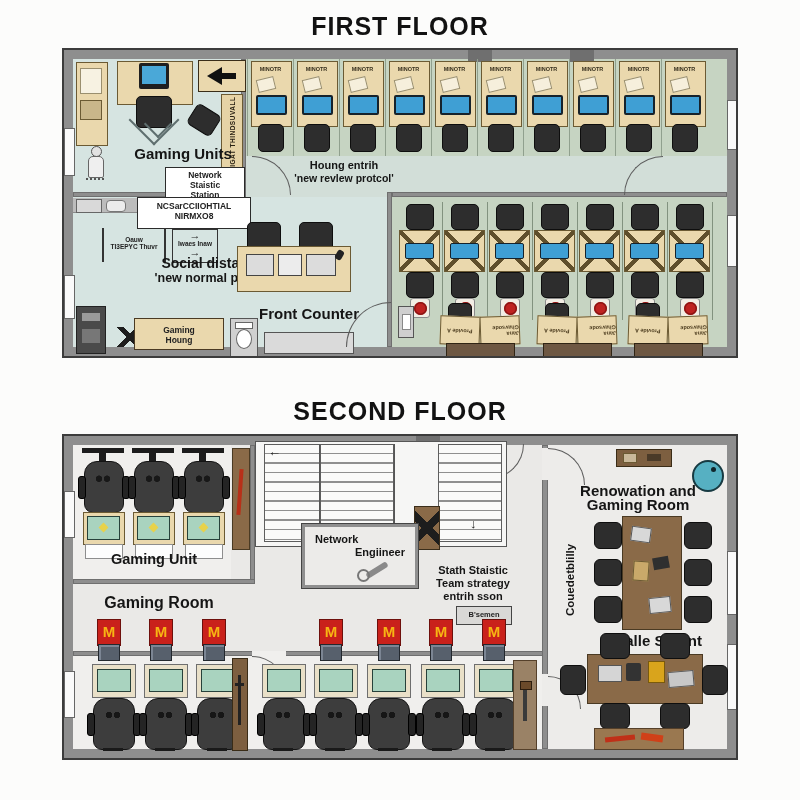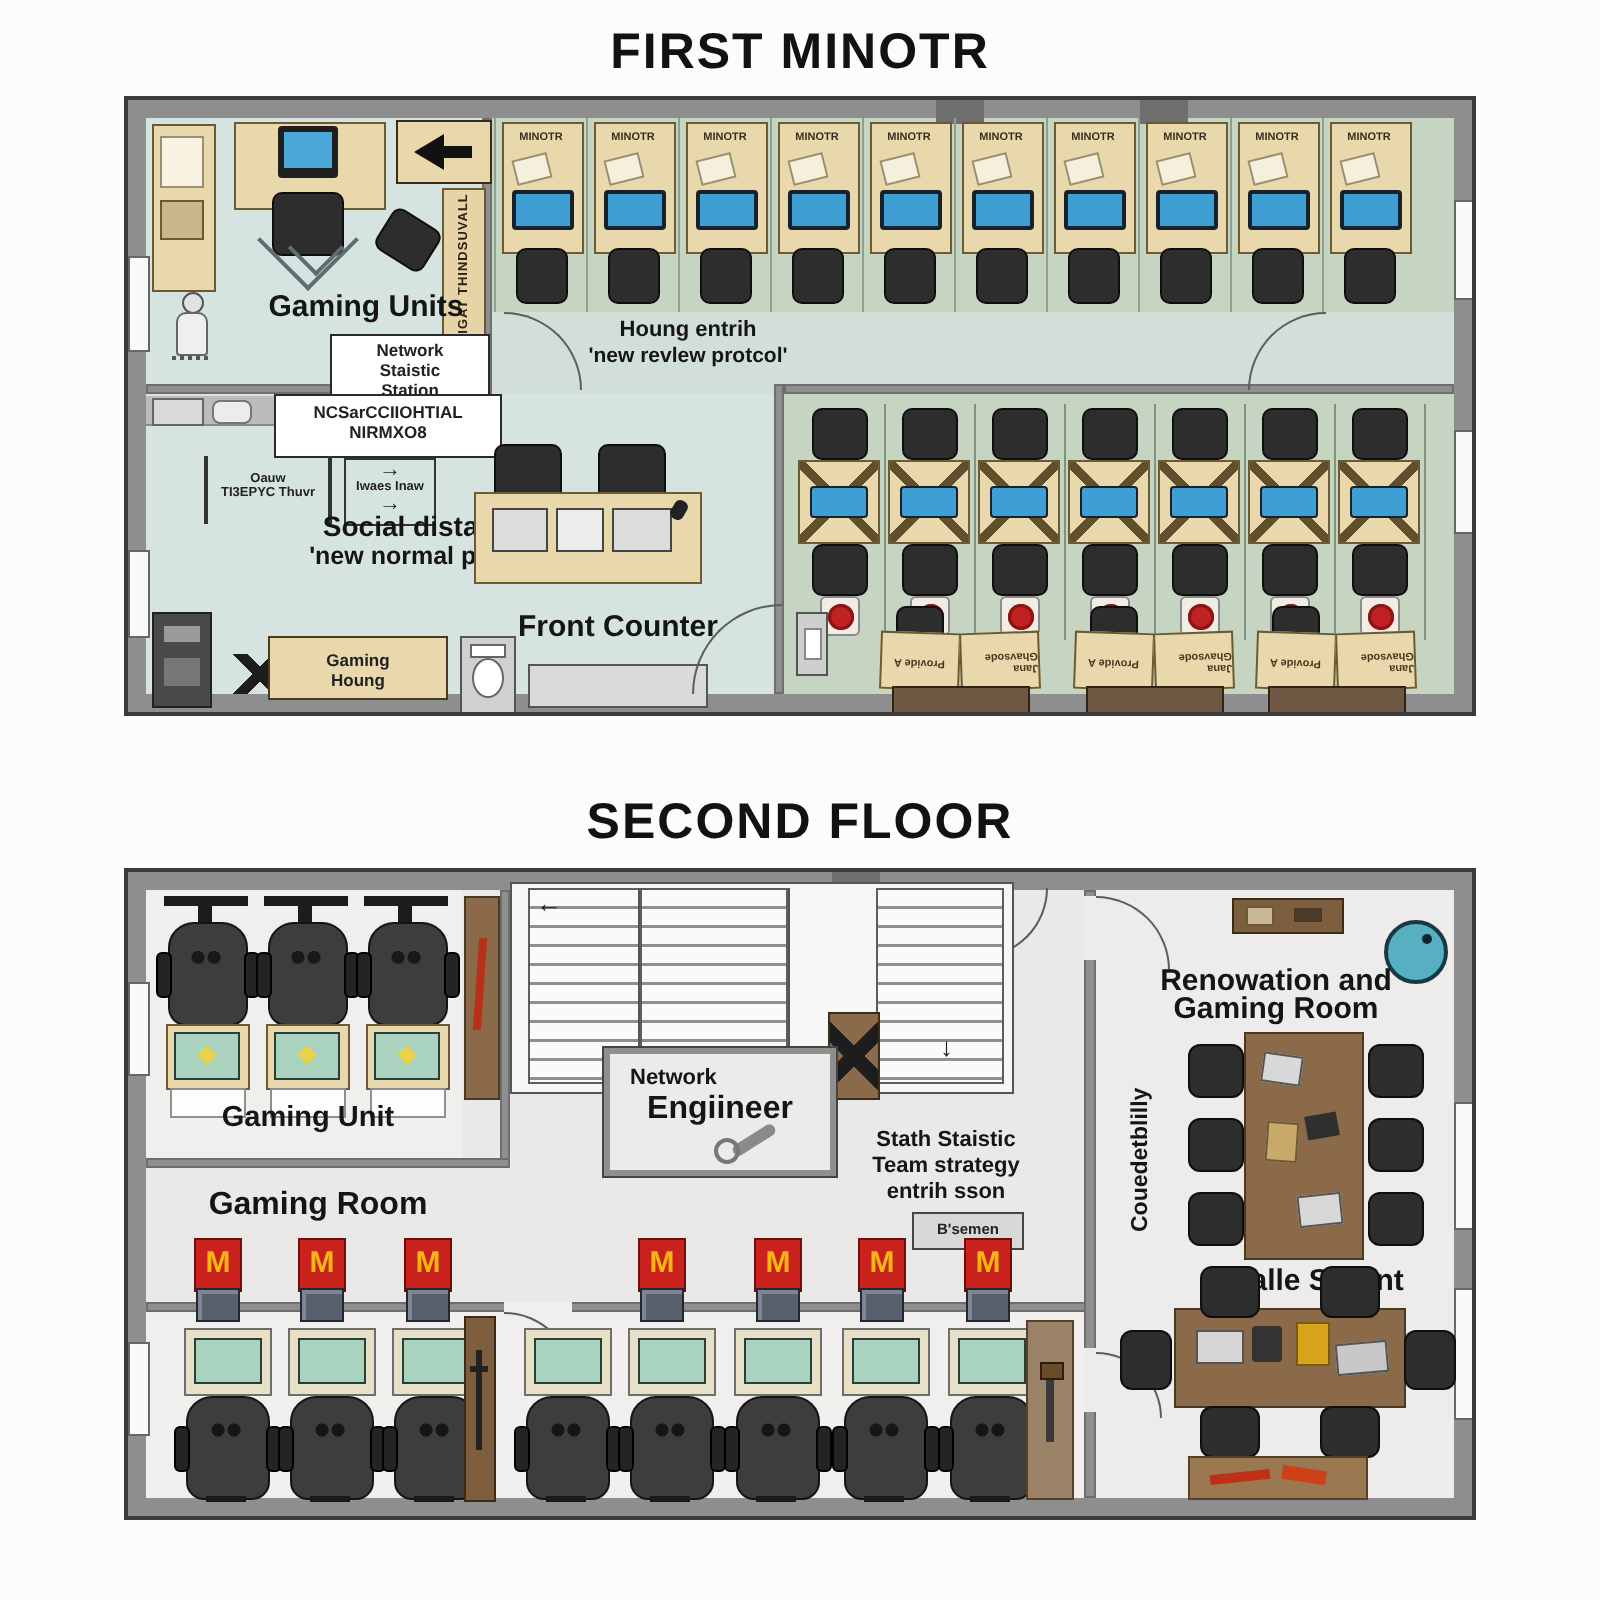--- a/index.html
+++ b/index.html
@@ -29,21 +29,21 @@
   .rchair::before{left:-7px}.rchair::after{right:-7px}
   .msign{background:#c9211b;border:1px solid #6e0f0c;color:#f7b513;font-weight:bold;text-align:center}
   .rsign{background:#f2ede4;border:1px solid #8a8a8a;border-radius:3px}
   .rsign::after{content:"";position:absolute;inset:2.5px;border-radius:50%;background:#bf2221;box-shadow:inset 0 0 0 1.5px #8c1414}
   .tsc{background:#a9d3bf;border:1px solid #27413a}
   .chev{border-left:2px solid #5e6e6e;border-bottom:2px solid #5e6e6e;transform:rotate(-45deg)}
 </style>
 </head>
 <body>
 
-<div class="a ttl" style="top:12px">FIRST MINOTR</div>
+<div class="a ttl" style="top:12px">FIRST FLOOR</div>
 <div class="a ttl" style="top:397px">SECOND FLOOR</div>
 
 <div class="a plan" style="left:62px;top:48px;width:672px;height:306px">
 
   <div class="a" style="left:9px;top:9px;width:654px;height:288px;background:#d6e4e1"></div>
   <div class="a" style="left:181px;top:9px;width:482px;height:97px;background:#c6d4c2"></div>
   <div class="a" style="left:181px;top:106px;width:482px;height:41px;background:#d2ded8"></div>
   <div class="a" style="left:328px;top:147px;width:335px;height:150px;background:#c6d4c2"></div>
 
   <div class="a w" style="left:177px;top:9px;width:5px;height:138px"></div>
@@ -368,21 +368,21 @@
     <div class="a treads" style="left:64px;top:2px;width:74px;height:98px"></div>
     <div class="a" style="left:138px;top:2px;width:44px;height:98px;background:#f6f6f5;border-left:1.5px solid #555"></div>
     <div class="a treads" style="left:182px;top:2px;width:64px;height:98px"></div>
     <div class="a" style="left:12px;top:2px;font-size:13px;font-weight:bold">←</div>
     <div class="a" style="left:214px;top:74px;font-size:13px;font-weight:bold">↓</div>
   </div>
   <div class="a xd" style="left:350px;top:70px;width:26px;height:44px;background-color:#8a6a48;border:1.5px solid #3a2d1a;box-sizing:border-box"></div>
 
   <div class="a" style="left:238px;top:88px;width:116px;height:64px;background:#ecebe9;border:3px solid #8f8f8f;box-shadow:0 0 0 1px #444;box-sizing:border-box">
     <div class="a lbl" style="left:10px;top:6px;width:90px;text-align:left;font-size:11px">Network</div>
-    <div class="a lbl" style="left:10px;top:19px;width:90px;text-align:center;font-size:16px">Engiineer</div>
+    <div class="a lbl" style="left:10px;top:19px;width:90px;text-align:right;font-size:11px">Engiineer</div>
     <div class="a" style="left:60px;top:40px;width:24px;height:6px;background:#8a8a8a;border-radius:3px;transform:rotate(-32deg)"></div>
     <div class="a" style="left:52px;top:42px;width:9px;height:9px;border:2.5px solid #777;border-radius:50%"></div>
   </div>
 
   <div class="a lbl" style="left:350px;top:128px;width:118px;font-size:11px">Stath Staistic</div>
   <div class="a lbl" style="left:350px;top:141px;width:118px;font-size:11px">Team strategy</div>
   <div class="a lbl" style="left:350px;top:154px;width:118px;font-size:11px">entrih sson</div>
   <div class="a sgn" style="left:392px;top:170px;width:54px;height:17px;background:#d9d8d6;border-color:#444;font-size:7.5px;line-height:16px">B'semen</div>
 
   <div class="a" style="left:552px;top:13px;width:54px;height:16px;background:#7d5f40;border:1px solid #3a2c17">

